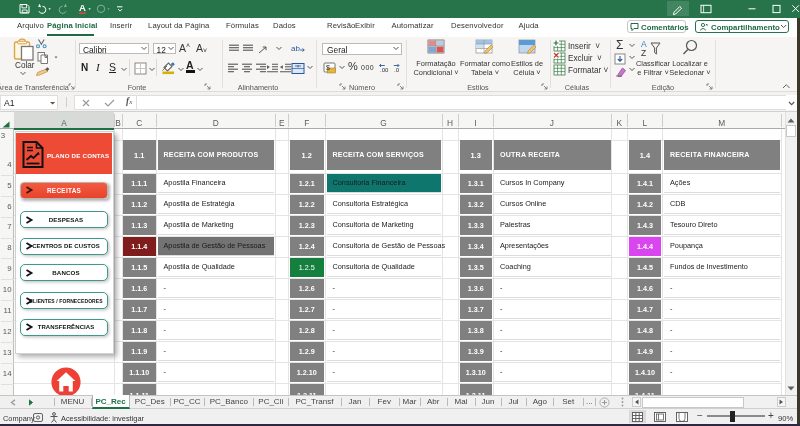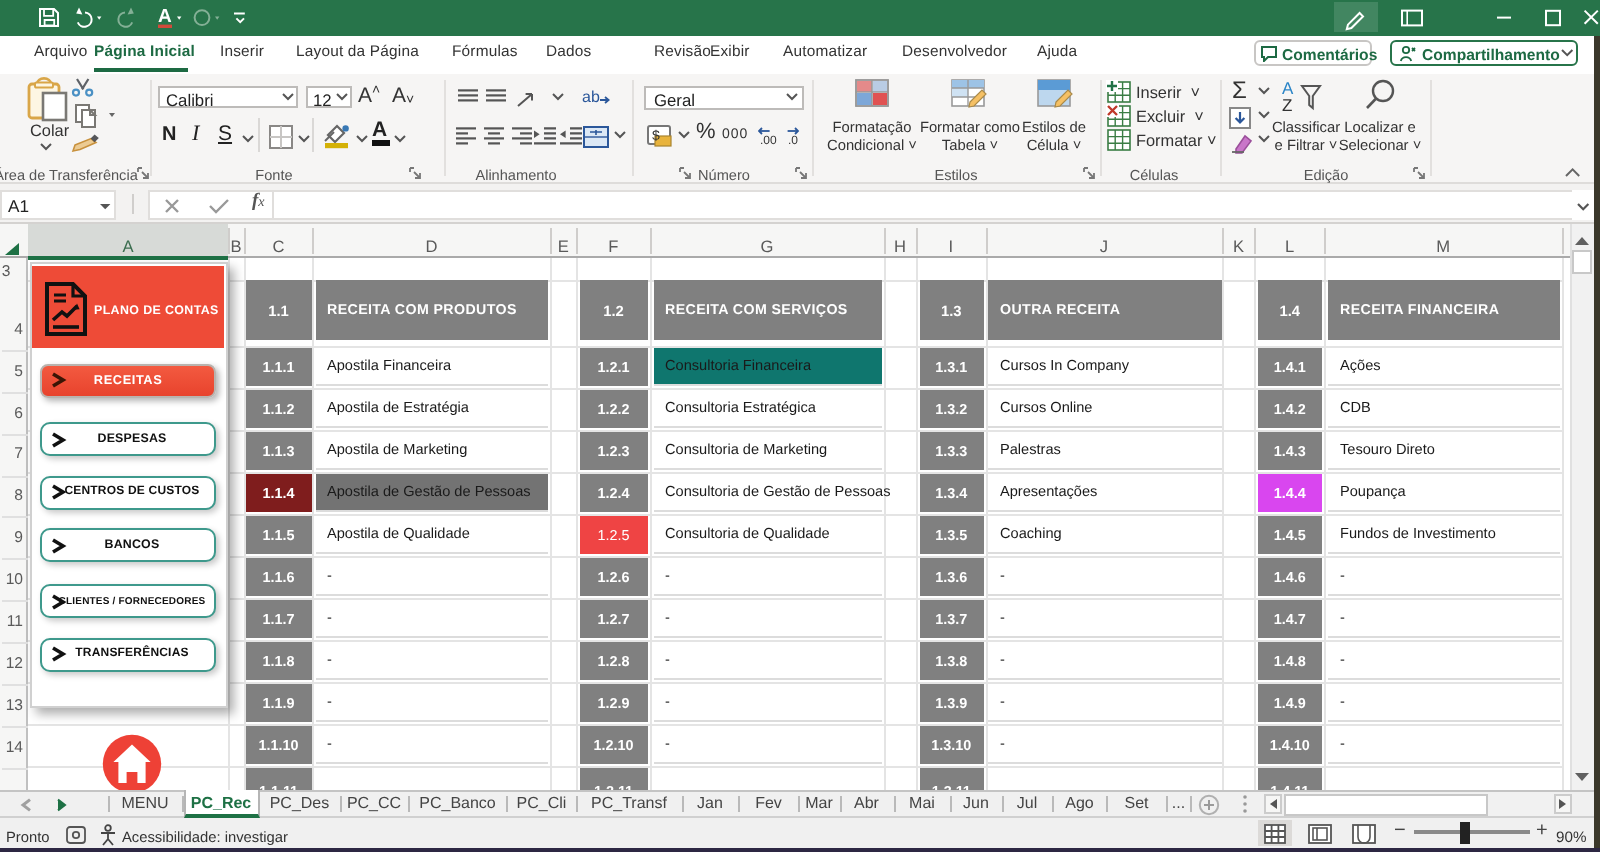--- a/index.html
+++ b/index.html
@@ -455,21 +455,21 @@
 <div class="ab ctr" style="left:289.5px;top:140.3px;width:34.5px;height:29.69999999999999px;background:#808080;color:#fff;font-size:7.4px;font-weight:bold;">1.2</div>
 <div class="ab" style="left:326.5px;top:140.3px;width:114.69999999999999px;height:29.69999999999999px;background:#808080;color:#fff;font-size:7.1px;font-weight:bold;display:flex;align-items:center;padding-left:6px;letter-spacing:0.2px;">RECEITA COM SERVIÇOS</div>
 <div class="ab ctr" style="left:289.5px;top:173.5px;width:34.5px;height:19.6px;background:#808080;color:#fff;font-size:7.2px;font-weight:bold;">1.2.1</div>
 <div class="ab" style="left:326.5px;top:173.5px;width:114.69999999999999px;height:19.6px;background:#0f766e;border-bottom:1px solid #dcdcdc;color:#1a1a1a;font-size:7.3px;display:flex;align-items:center;padding-left:6px;white-space:nowrap;">Consultoria Financeira</div>
 <div class="ab ctr" style="left:289.5px;top:194.5px;width:34.5px;height:19.6px;background:#808080;color:#fff;font-size:7.2px;font-weight:bold;">1.2.2</div>
 <div class="ab" style="left:326.5px;top:194.5px;width:114.69999999999999px;height:19.6px;background:#fff;border-bottom:1px solid #dcdcdc;color:#1a1a1a;font-size:7.3px;display:flex;align-items:center;padding-left:6px;white-space:nowrap;">Consultoria Estratégica</div>
 <div class="ab ctr" style="left:289.5px;top:215.5px;width:34.5px;height:19.6px;background:#808080;color:#fff;font-size:7.2px;font-weight:bold;">1.2.3</div>
 <div class="ab" style="left:326.5px;top:215.5px;width:114.69999999999999px;height:19.6px;background:#fff;border-bottom:1px solid #dcdcdc;color:#1a1a1a;font-size:7.3px;display:flex;align-items:center;padding-left:6px;white-space:nowrap;">Consultoria de Marketing</div>
 <div class="ab ctr" style="left:289.5px;top:236.5px;width:34.5px;height:19.6px;background:#808080;color:#fff;font-size:7.2px;font-weight:bold;">1.2.4</div>
 <div class="ab" style="left:326.5px;top:236.5px;width:114.69999999999999px;height:19.6px;background:#fff;border-bottom:1px solid #dcdcdc;color:#1a1a1a;font-size:7.3px;display:flex;align-items:center;padding-left:6px;white-space:nowrap;">Consultoria de Gestão de Pessoas</div>
-<div class="ab ctr" style="left:289.5px;top:257.5px;width:34.5px;height:19.6px;background:#ef4444;color:#fff;font-size:7.2px;font-weight:normal;">1.2.5</div>
+<div class="ab ctr" style="left:289.5px;top:257.5px;width:34.5px;height:19.6px;background:#15803d;color:#fff;font-size:7.2px;font-weight:normal;">1.2.5</div>
 <div class="ab" style="left:326.5px;top:257.5px;width:114.69999999999999px;height:19.6px;background:#fff;border-bottom:1px solid #dcdcdc;color:#1a1a1a;font-size:7.3px;display:flex;align-items:center;padding-left:6px;white-space:nowrap;">Consultoria de Qualidade</div>
 <div class="ab ctr" style="left:289.5px;top:278.5px;width:34.5px;height:19.6px;background:#808080;color:#fff;font-size:7.2px;font-weight:bold;">1.2.6</div>
 <div class="ab" style="left:326.5px;top:278.5px;width:114.69999999999999px;height:19.6px;background:#fff;border-bottom:1px solid #dcdcdc;color:#1a1a1a;font-size:7.3px;display:flex;align-items:center;padding-left:6px;white-space:nowrap;">-</div>
 <div class="ab ctr" style="left:289.5px;top:299.5px;width:34.5px;height:19.6px;background:#808080;color:#fff;font-size:7.2px;font-weight:bold;">1.2.7</div>
 <div class="ab" style="left:326.5px;top:299.5px;width:114.69999999999999px;height:19.6px;background:#fff;border-bottom:1px solid #dcdcdc;color:#1a1a1a;font-size:7.3px;display:flex;align-items:center;padding-left:6px;white-space:nowrap;">-</div>
 <div class="ab ctr" style="left:289.5px;top:320.5px;width:34.5px;height:19.6px;background:#808080;color:#fff;font-size:7.2px;font-weight:bold;">1.2.8</div>
 <div class="ab" style="left:326.5px;top:320.5px;width:114.69999999999999px;height:19.6px;background:#fff;border-bottom:1px solid #dcdcdc;color:#1a1a1a;font-size:7.3px;display:flex;align-items:center;padding-left:6px;white-space:nowrap;">-</div>
 <div class="ab ctr" style="left:289.5px;top:341.5px;width:34.5px;height:19.6px;background:#808080;color:#fff;font-size:7.2px;font-weight:bold;">1.2.9</div>
 <div class="ab" style="left:326.5px;top:341.5px;width:114.69999999999999px;height:19.6px;background:#fff;border-bottom:1px solid #dcdcdc;color:#1a1a1a;font-size:7.3px;display:flex;align-items:center;padding-left:6px;white-space:nowrap;">-</div>
 <div class="ab ctr" style="left:289.5px;top:362.5px;width:34.5px;height:19.6px;background:#808080;color:#fff;font-size:7.2px;font-weight:bold;">1.2.10</div>
@@ -643,21 +643,21 @@
 <div class="ab" style="left:632px;top:397px;width:9px;height:10px;background:#f6f6f5;border:1px solid #ccc;"></div>
 <svg class="ab" style="left:634px;top:399px;" width="5" height="6" viewBox="0 0 5 6">
     <path d="M4.5 0.5 L1 3 l3.5 2.5 z" fill="#555"></path>
   </svg>
 <div class="ab" style="left:641.5px;top:396.5px;width:102px;height:11px;background:#fff;border:1px solid #c8c8c8;"></div>
 <div class="ab" style="left:776.5px;top:397px;width:9px;height:10px;background:#f6f6f5;border:1px solid #ccc;"></div>
 <svg class="ab" style="left:778.5px;top:399px;" width="5" height="6" viewBox="0 0 5 6">
     <path d="M0.5 0.5 L4 3 L0.5 5.5 z" fill="#555"></path>
   </svg>
 <div class="ab" style="left:0;top:408.5px;width:800px;height:15px;background:#f0f0f0;"></div>
-<div class="ab" style="left:3px;top:414.3px;font-size:7.4px;color:#333;">Pronto</div>
+<div class="ab" style="left:3px;top:414.3px;font-size:7.4px;color:#333;">Company</div>
 <svg class="ab" style="left:33px;top:413px;" width="10" height="9" viewBox="0 0 10 9">
     <rect x="0.5" y="0.5" width="9" height="8" rx="1.5" fill="none" stroke="#555" stroke-width="0.9"></rect>
     <circle cx="5" cy="4.5" r="1.6" fill="none" stroke="#555" stroke-width="0.9"></circle>
   </svg>
 <svg class="ab" style="left:49px;top:412px;" width="10" height="11" viewBox="0 0 10 11">
     <circle cx="5" cy="2" r="1.4" fill="none" stroke="#444" stroke-width="0.9"></circle>
     <path d="M1.5 4.5 h7 M5 4.5 v3 M5 7.5 l-2.5 3 M5 7.5 l2.5 3" stroke="#444" stroke-width="0.9" fill="none"></path>
   </svg>
 <div class="ab" style="left:61px;top:414.3px;font-size:7.4px;color:#333;">Acessibilidade: investigar</div>
 <div class="ab" style="left:629px;top:409.5px;width:17px;height:13px;background:#dcdad8;"></div>

